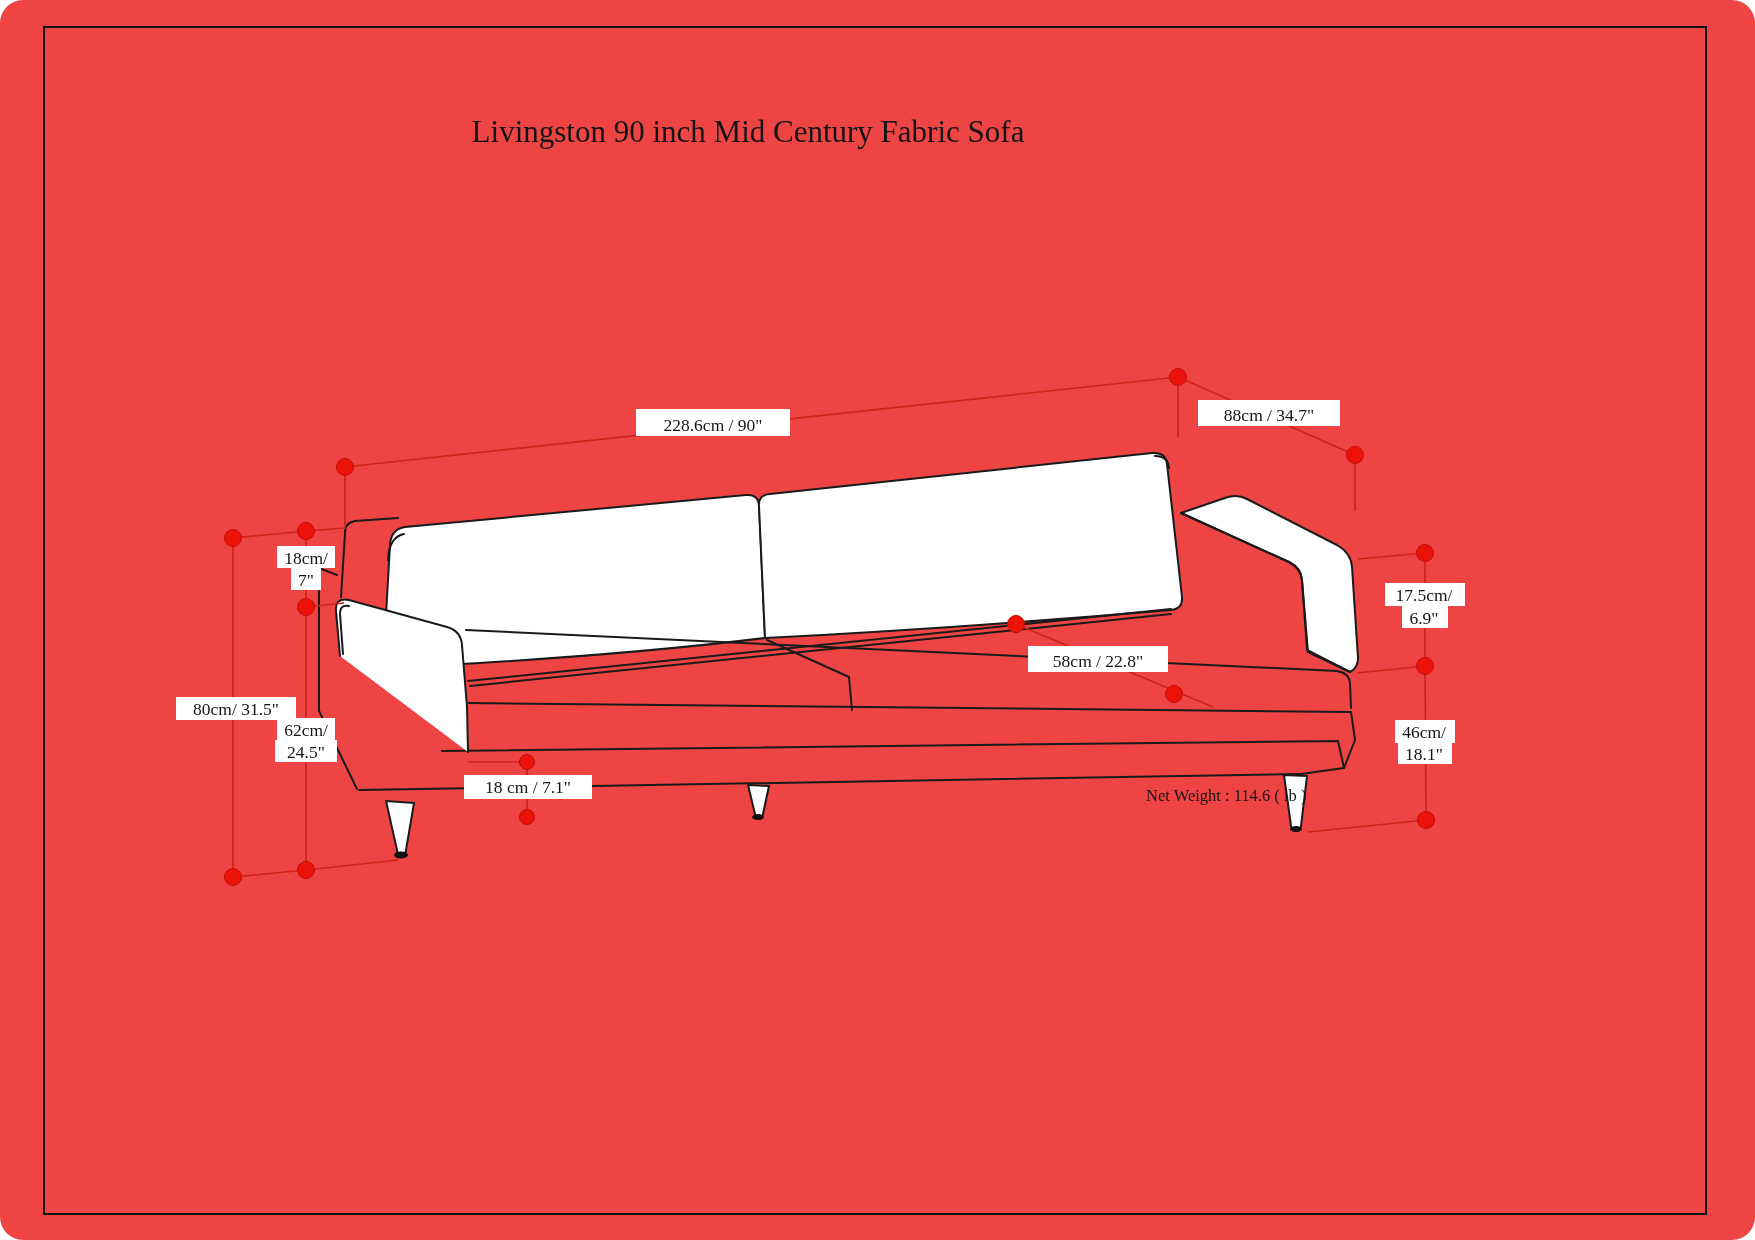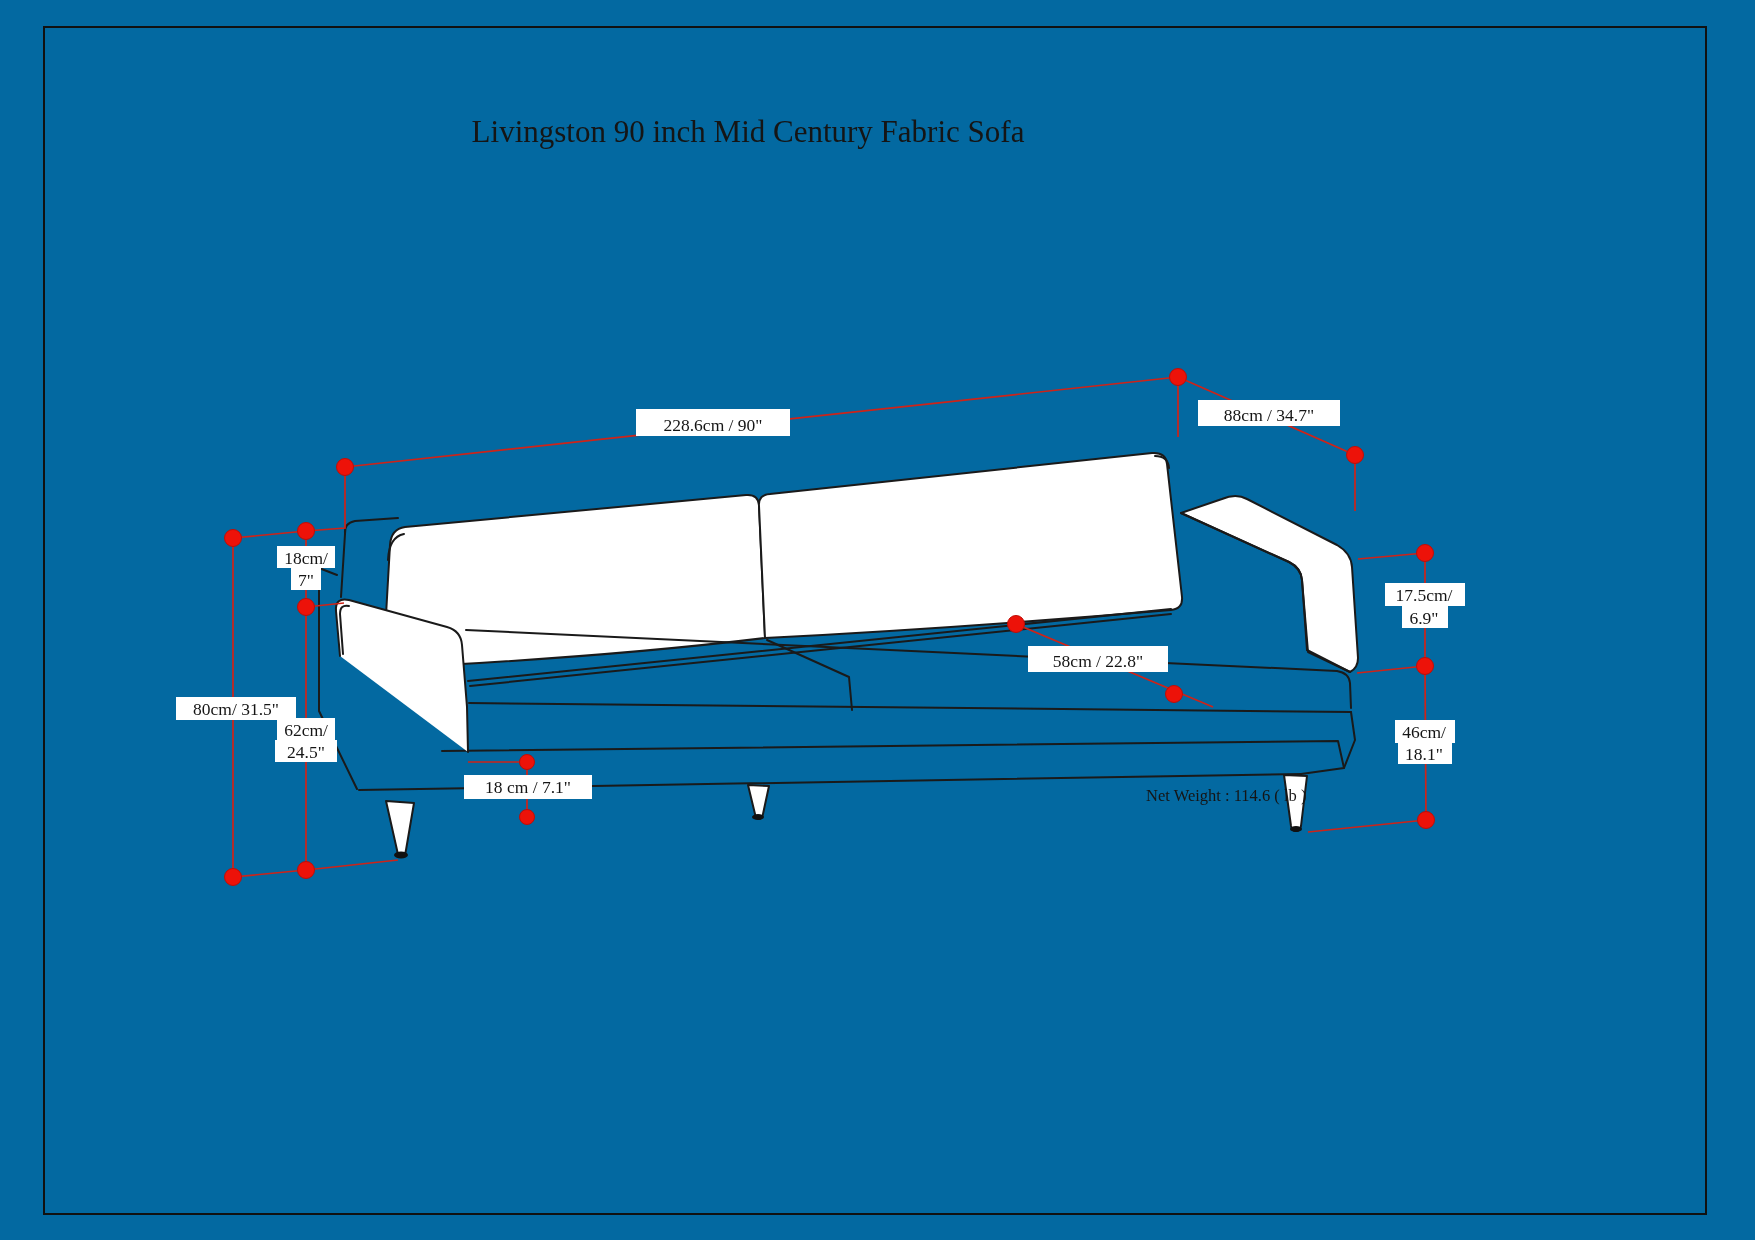--- a/index.html
+++ b/index.html
@@ -1,16 +1,16 @@
 <!DOCTYPE html>
 <html style="--dim-line: #cf2318; --dim-dot: #ed1209; --drawing-line: #1a1a1a;"><head>
 <meta charset="utf-8">
 <style>
   html,body{margin:0;padding:0;background:#ffffff;}
-  .stage{position:relative;width:1755px;height:1240px;background:#0369a1;overflow:hidden;}
+  .stage{position:relative;width:1755px;height:1240px;background:#ef4444;overflow:hidden;border-radius:23px;}
   svg{display:block;}
   text{font-family:"Liberation Serif","DejaVu Serif",serif;fill:#151515;}
   .dim-label{font-size:17.5px;}
   .title-text{font-size:31px;}
   .weight-text{font-size:16.5px;}
   .sofa{stroke:var(--drawing-line,#1a1a1a);stroke-width:2;fill:none;stroke-linejoin:round;stroke-linecap:round;}
   .sofa-fill{fill:#ffffff;}
   .redline{stroke:var(--dim-line,#cf2318);stroke-width:1.7;fill:none;}
   .reddot{fill:var(--dim-dot,#ed1209);stroke:#c00d06;stroke-width:1;}
   .labelbg{fill:#ffffff;}

